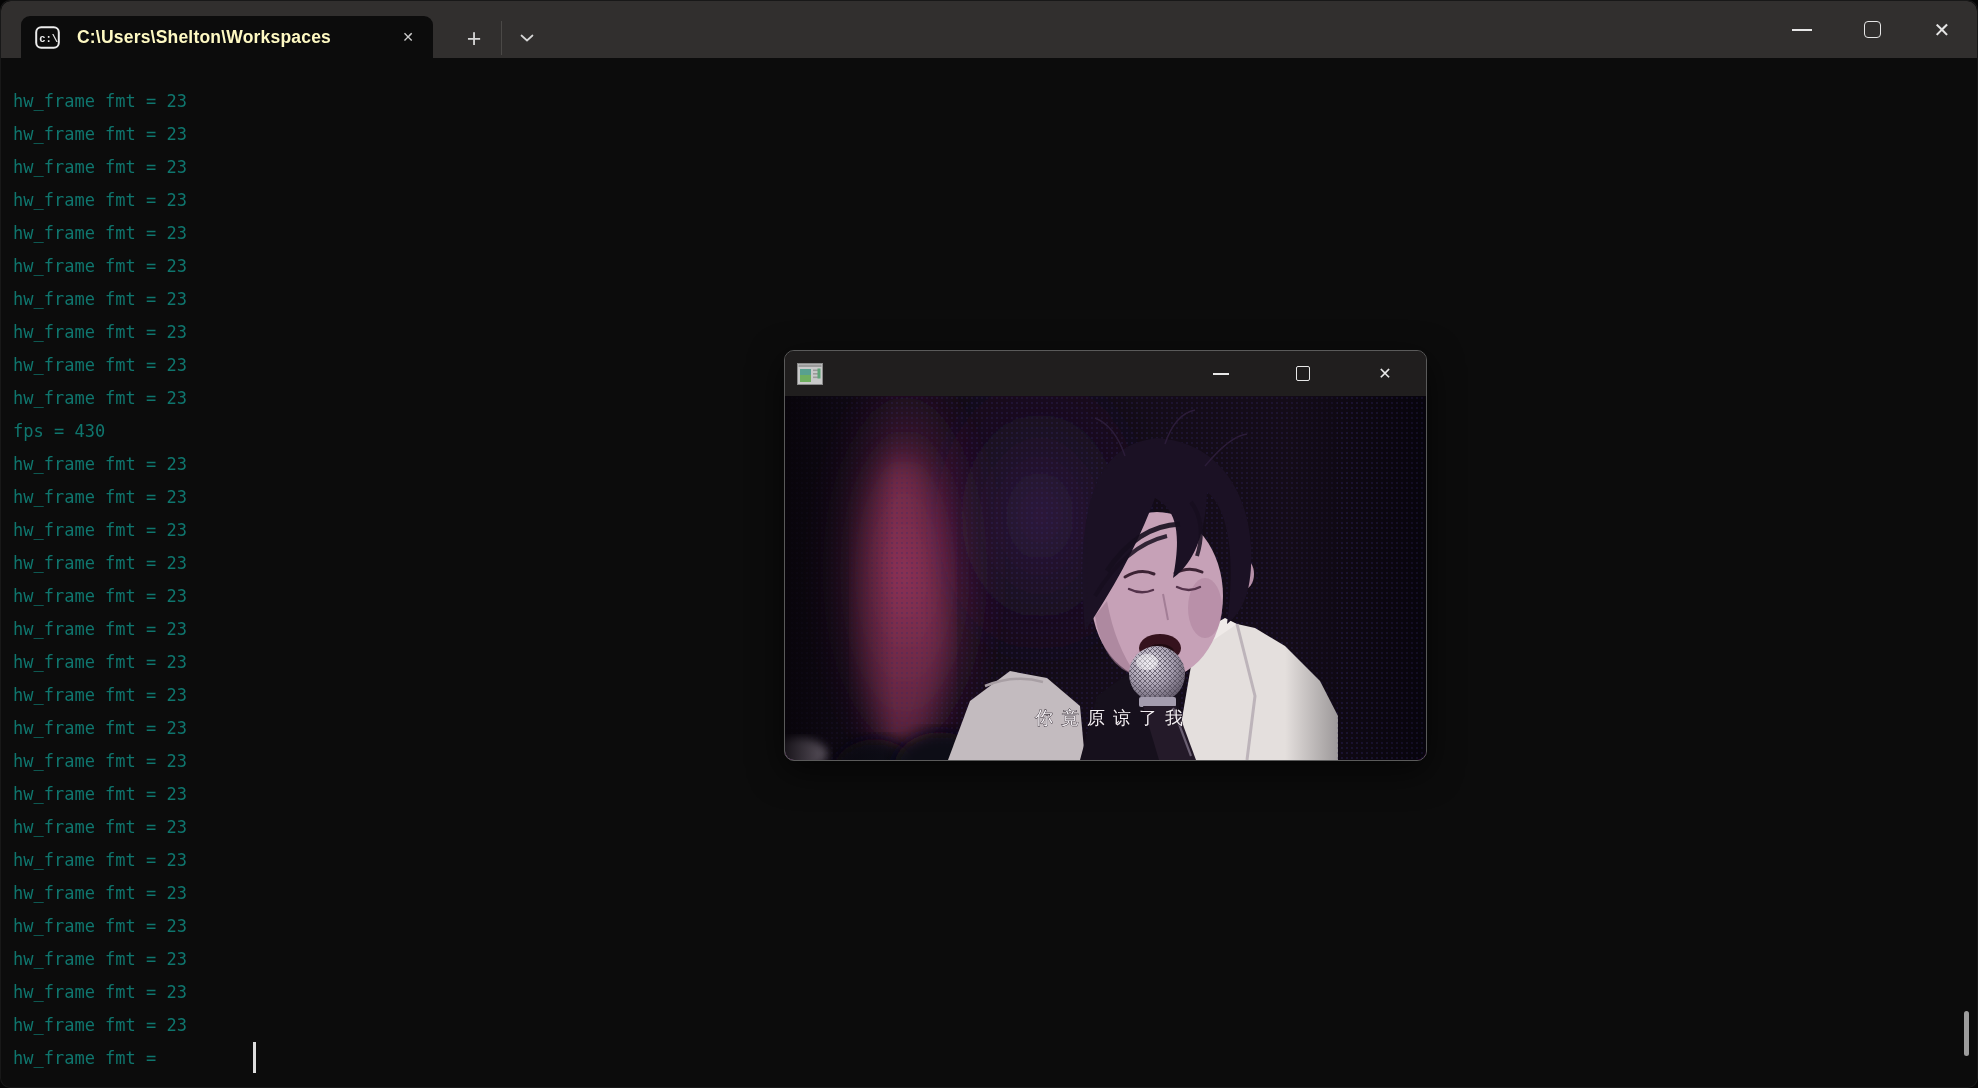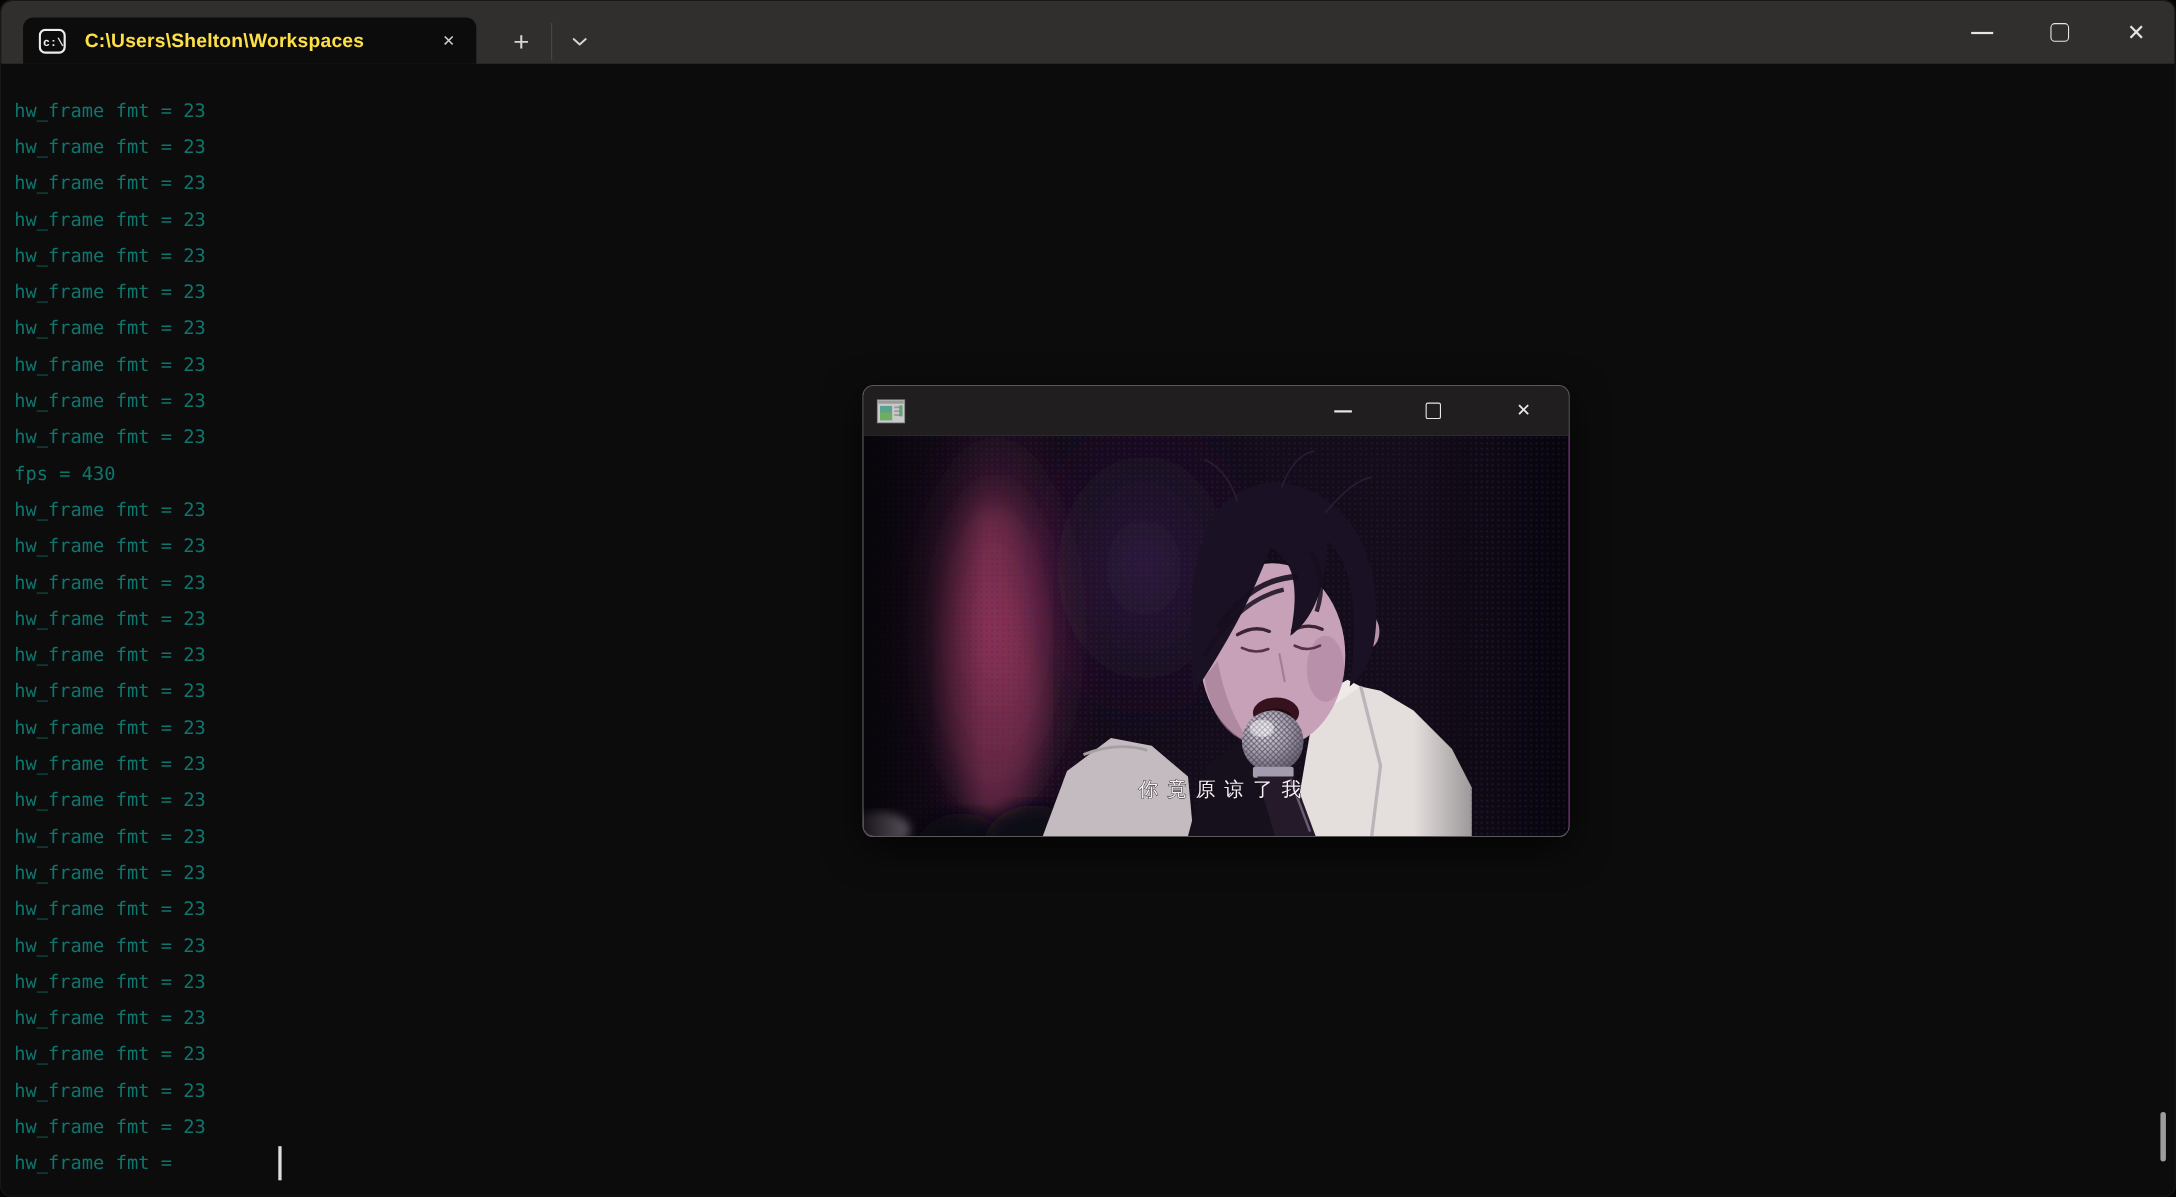--- a/index.html
+++ b/index.html
@@ -7,21 +7,21 @@
   body{font-family:"Liberation Sans",sans-serif;}
 
   
   .window{position:absolute;left:0;top:0;width:1978px;height:1088px;background:#0c0c0c;
           border-radius:10px;overflow:hidden;border:1px solid rgba(255,255,255,.05);}
   .titlebar{position:absolute;left:0;top:0;width:100%;height:57px;background:#312f2e;
             border-radius:10px 10px 0 0;}
   .tab{position:absolute;left:20px;top:15px;width:412px;height:42px;background:#0c0c0c;
        border-radius:9px 9px 0 0;display:flex;align-items:center;padding:0 10px 0 14px;}
   .tab-icon{width:25px;height:23px;flex:0 0 auto;margin-right:17px;}
-  .tab-title{color:#fde047;font-size:17.5px;font-weight:700;letter-spacing:.2px;
+  .tab-title{color:#fef9c3;font-size:17.5px;font-weight:700;letter-spacing:.2px;
              white-space:nowrap;flex:1 1 auto;}
   .tab-close{width:30px;height:30px;border:0;background:transparent;color:#cccccc;
              font-size:14px;line-height:30px;text-align:center;padding:0;border-radius:4px;cursor:default;}
   .new-tab{position:absolute;left:454px;top:19px;width:38px;height:36px;border:0;background:transparent;
            color:#d6d6d6;font-size:25px;font-weight:300;line-height:34px;text-align:center;padding:0;}
   .tabbar-sep{position:absolute;left:500px;top:20px;width:1px;height:34px;background:#4b4947;}
   .tab-dropdown{position:absolute;left:508px;top:21px;width:36px;height:32px;border:0;
                 background:transparent;padding:0;display:flex;align-items:center;justify-content:center;}
   .win-controls{position:absolute;right:0;top:0;height:57px;display:flex;align-items:center;}
   .win-btn{width:70px;height:52px;border:0;background:transparent;display:flex;

